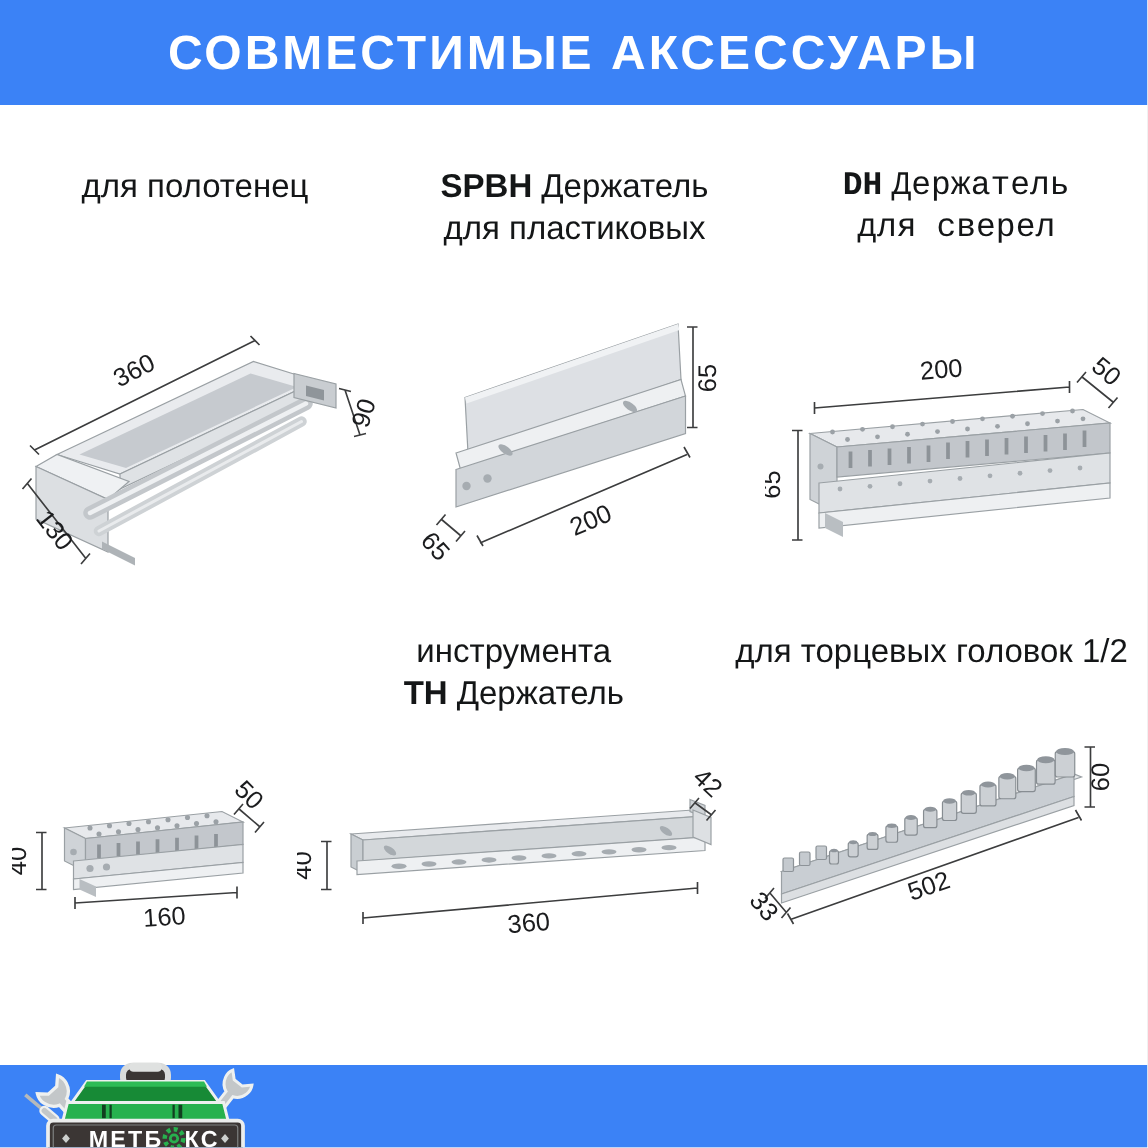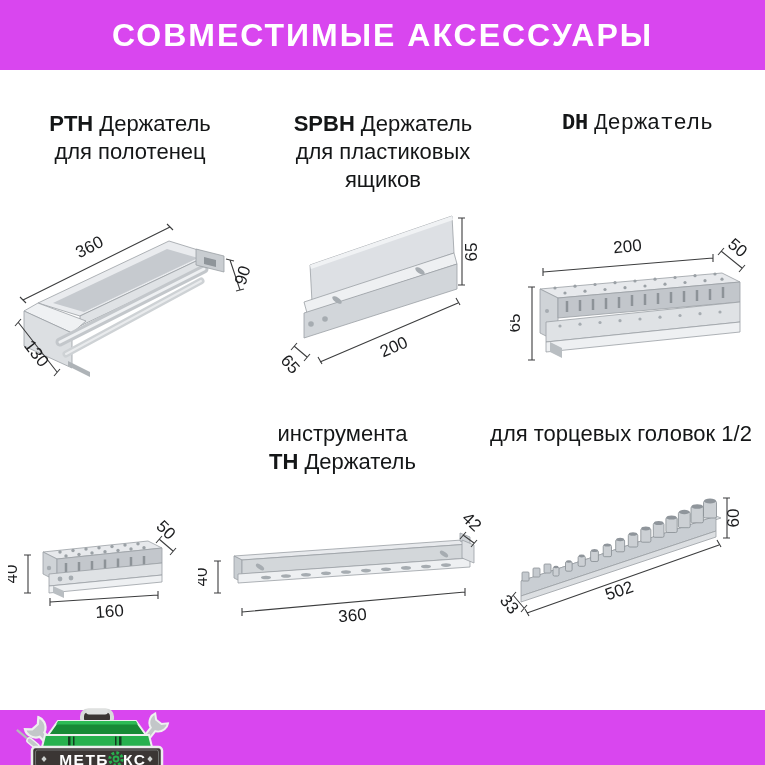--- a/index.html
+++ b/index.html
@@ -1,18 +1,18 @@
 <!DOCTYPE html>
 <html><head>
 <meta charset="utf-8">
 <style>
   html,body{margin:0;padding:0;background:#e8e8e8;}
   #page{position:relative;width:765px;height:765px;background:#ffffff;overflow:hidden;
         font-family:"Liberation Sans",sans-serif;}
-  .bar{position:absolute;left:0;width:765px;background:#d946ef;}
+  .bar{position:absolute;left:0;width:765px;background:#3b82f6;}
   #header{top:0;height:70px;display:flex;align-items:center;justify-content:center;}
   #header .title{color:#ffffff;font-size:32px;font-weight:bold;letter-spacing:2px;white-space:nowrap;}
   #footer{top:710px;height:67px;text-decoration:underline;}
   .ptitle{position:absolute;text-align:center;color:#141617;font-size:22px;line-height:28px;}
   .ptitle .code{font-weight:bold;margin-right:6px;}
   .ill{position:absolute;}
   .dim{font-size:17px;fill:#1b1c1e;font-family:"Liberation Sans",sans-serif;}
   .dl{stroke:#3c3d3e;stroke-width:1.1;fill:none;}
   .edge{stroke:#9aa0a4;stroke-width:0.8;}
   text{user-select:none;}
@@ -20,30 +20,29 @@
 </head>
 <body>
 
 <div id="page">
 
   <div id="header" class="bar">
     <span class="title">СОВМЕСТИМЫЕ АКСЕССУАРЫ</span>
   </div>
 
   <div class="ptitle" style="left:10px;top:110px;width:240px;">
-    <div><span class="code">PTH</span><span>Держатель</span></div>
     <div>для полотенец</div>
   </div>
   <div class="ptitle" style="left:262px;top:110px;width:242px;">
     <div><span class="code">SPBH</span><span>Держатель</span></div>
     <div>для пластиковых</div>
-    <div>ящиков</div>
   </div>
   <div class="ptitle" style="left:515px;top:110px;width:245px;font-family:Liberation Mono, monospace;">
     <div><span class="code">DH</span><span>Держатель</span></div>
+    <div>для сверел</div>
   </div>
 
   <div class="ptitle" style="left:5px;top:420px;width:190px;">
   </div>
   <div class="ptitle" style="left:230px;top:420px;width:225px;">
     <div>инструмента</div>
     <div><span class="code">TH</span><span>Держатель</span></div>
   </div>
   <div class="ptitle" style="left:490px;top:420px;width:262px;">
     <div>для торцевых головок 1/2</div>

